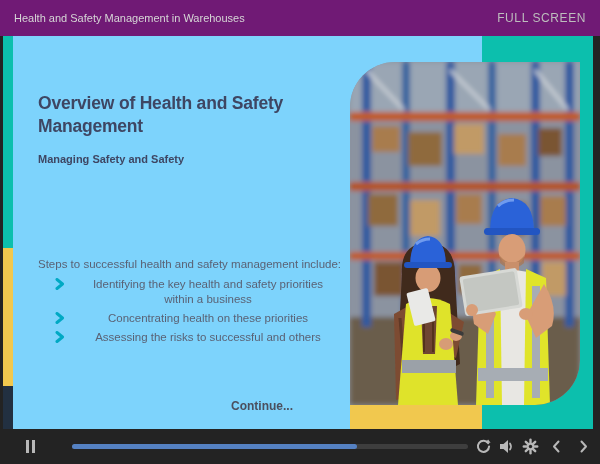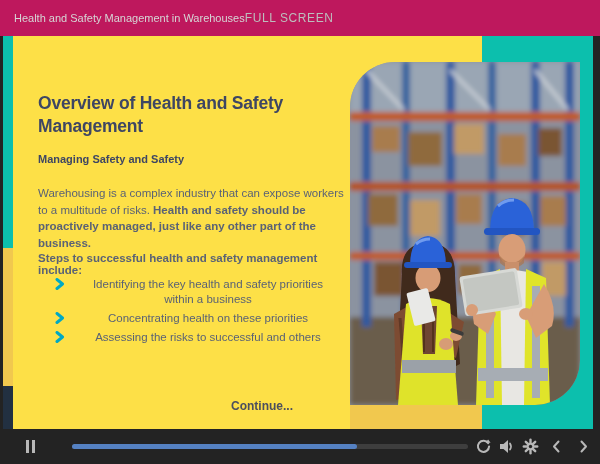--- a/index.html
+++ b/index.html
@@ -4,28 +4,28 @@
 <style>
   html,body{margin:0;padding:0;}
   body{
     position:relative;width:600px;height:464px;overflow:hidden;
     background:var(--chrome,#232323);
     font-family:"Liberation Sans",sans-serif;
   }
   
   .top-bar{
     position:absolute;left:0;top:0;width:600px;height:36px;
-    background:#be185d;display:flex;align-items:center;
+    background:#701a75;display:flex;align-items:center;justify-content:space-between;
     padding:0 14px;box-sizing:border-box;
   }
   .top-bar-title{color:#d6d6d6;font-size:11px;}
   .fullscreen-btn{color:#bdbdbd;font-size:12px;letter-spacing:.6px;cursor:pointer;background:none;border:none;padding:0;font-family:Liberation Sans, sans-serif;}
   
   .slide{
-    position:absolute;left:3px;top:36px;width:590px;height:393px;background:#fde047;
+    position:absolute;left:3px;top:36px;width:590px;height:393px;background:#7dd3fc;
   }
   .accent-seg{position:absolute;left:0;width:10px;}
   .seg-teal{top:0;height:212px;background:var(--teal,#0cbfad);}
   .seg-yellow{top:212px;height:138px;background:var(--yellow,#f1c84e);}
   .seg-navy{top:350px;height:43px;background:var(--navy,#223041);}
   .teal-panel{position:absolute;left:479px;top:0;width:111px;height:393px;background:var(--teal,#0cbfad);}
   .yellow-block{position:absolute;left:347px;top:369px;width:132px;height:24px;background:var(--yellow,#f1c84e);}
   .photo{
     position:absolute;left:347px;top:26px;width:230px;height:343px;
     border-radius:45px 0 45px 0;overflow:hidden;background:#8b93a0;
@@ -40,22 +40,22 @@
   .slide-subtitle{
     position:absolute;left:35px;top:117px;width:305px;
     font-size:11px;font-weight:bold;color:var(--title_text,#3e4663);
   }
   .slide-paragraph{
     position:absolute;left:35px;top:149px;width:312px;
     font-size:11.5px;line-height:16.5px;color:var(--body_text,#5a6275);
   }
   .slide-paragraph b{color:var(--body_text,#5a6275);}
   .list-intro{
-    position:absolute;left:35px;top:216px;width:312px;
-    font-size:11.5px;color:var(--body_text,#5a6275);font-weight:bold;
+    position:absolute;left:35px;top:222px;width:312px;
+    font-size:11.5px;color:var(--body_text,#5a6275);
   }
   .bullet-list{
     position:absolute;left:52px;top:241px;width:280px;margin:0;padding:0;list-style:none;text-align:center;
   }
   .bullet-list li{
     position:relative;padding-left:22px;margin-bottom:4px;
     font-size:11.5px;line-height:15px;color:var(--body_text,#5a6275);width:262px;
   }
   .bullet-chevron{position:absolute;left:0;top:1px;width:10px;height:12px;}
   .continue-label{
@@ -176,21 +176,20 @@
           <rect x="115" y="213" width="52" height="34" rx="2" fill="#c4c7c2"></rect>
         </g>
         <ellipse cx="176" cy="252" rx="7" ry="6" fill="#d89d77"></ellipse>
         <ellipse cx="122" cy="248" rx="6" ry="6" fill="#d89d77"></ellipse>
       </g>
     </svg>
   </div>
 
   <div class="slide-title">Overview of Health and Safety Management</div>
   <div class="slide-subtitle">Managing Safety and Safety</div>
-  <div class="slide-paragraph"><span>Warehousing is a complex industry that can expose workers to a multitude of risks. </span><b>Health and safety should be proactively managed, just like any other part of the business.</b></div>
   <div class="list-intro">Steps to successful health and safety management include:</div>
 
   <ul class="bullet-list">
     <li>
       <span class="bullet-chevron">
         <svg width="10" height="12" viewBox="0 0 10 12">
             <polyline points="2,1.5 7.5,6 2,10.5" fill="none" stroke="#00a9c4" stroke-width="3" stroke-linecap="round" stroke-linejoin="round"></polyline>
           </svg>
       </span>
       <span>Identifying the key health and safety priorities within a business</span>

